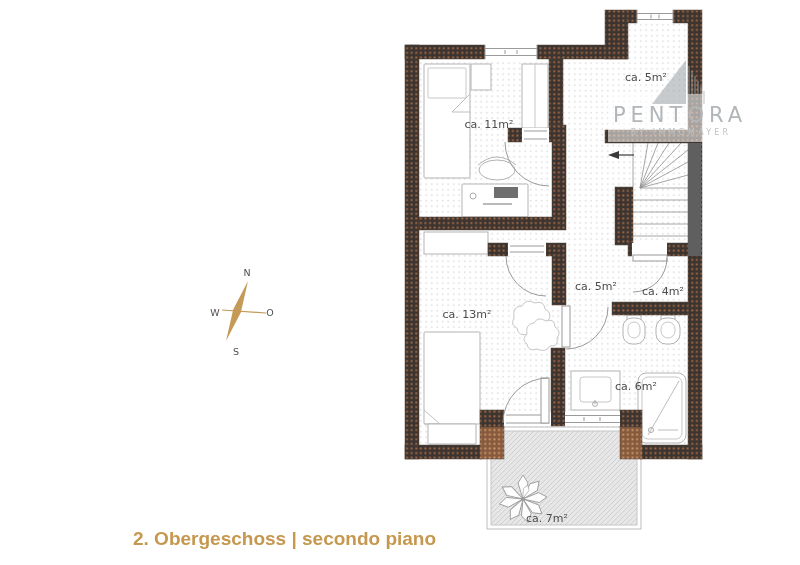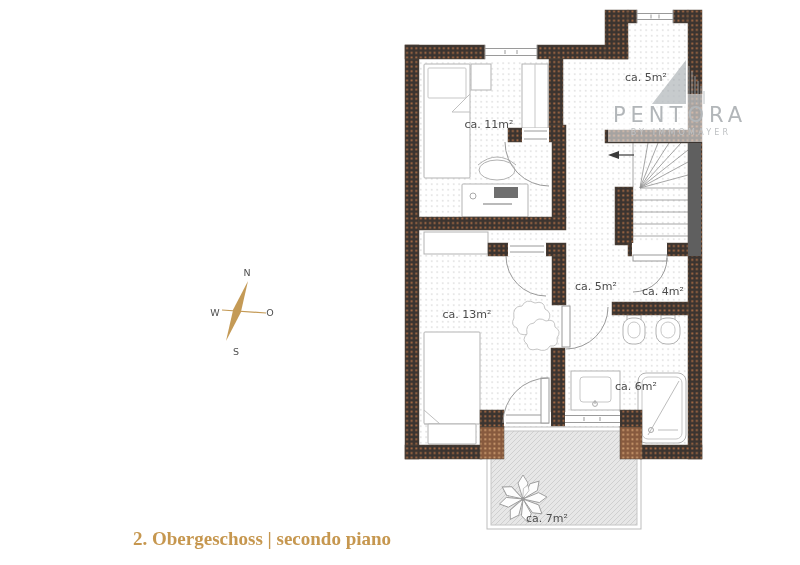--- a/index.html
+++ b/index.html
@@ -4,21 +4,21 @@
 <style>
   html,body{margin:0;padding:0;background:#ffffff;}
   #stage{position:relative;width:800px;height:565px;background:#ffffff;overflow:hidden;
          font-family:"DejaVu Sans",sans-serif;}
   #plan-svg{position:absolute;left:0;top:0;}
   .room-label{font-family:"DejaVu Sans",sans-serif;font-size:11px;fill:#4c4c4c;}
   .compass-letter{font-family:"DejaVu Sans",sans-serif;font-size:9.5px;fill:#4f4f4f;}
   .wm-brand{font-family:"DejaVu Sans",sans-serif;font-size:21px;letter-spacing:5px;fill:#b2b6b9;}
   .wm-tag{font-family:"DejaVu Sans",sans-serif;font-size:8px;letter-spacing:3.2px;fill:#bfc2c4;}
   #floor-title{position:absolute;left:133px;top:528px;
-     font-family:Liberation Serif, serif;font-weight:bold;font-size:19px;color:#c6974f;}
+     font-family:Liberation Sans, sans-serif;font-weight:bold;font-size:19px;color:#c6974f;}
   .furn{fill:#ffffff;stroke:#b3b3b3;stroke-width:1;}
   .furn-light{fill:#ffffff;stroke:#c7c7c7;stroke-width:1;}
   .doorarc{fill:none;stroke:#9a9a9a;stroke-width:1;}
   .leaf{fill:#ffffff;stroke:#999999;stroke-width:1;}
   .winline{stroke:#9a9a9a;stroke-width:1;}
   .stair{stroke:#8f8f8f;stroke-width:0.8;fill:none;}
 </style>
 </head>
 <body>
 

